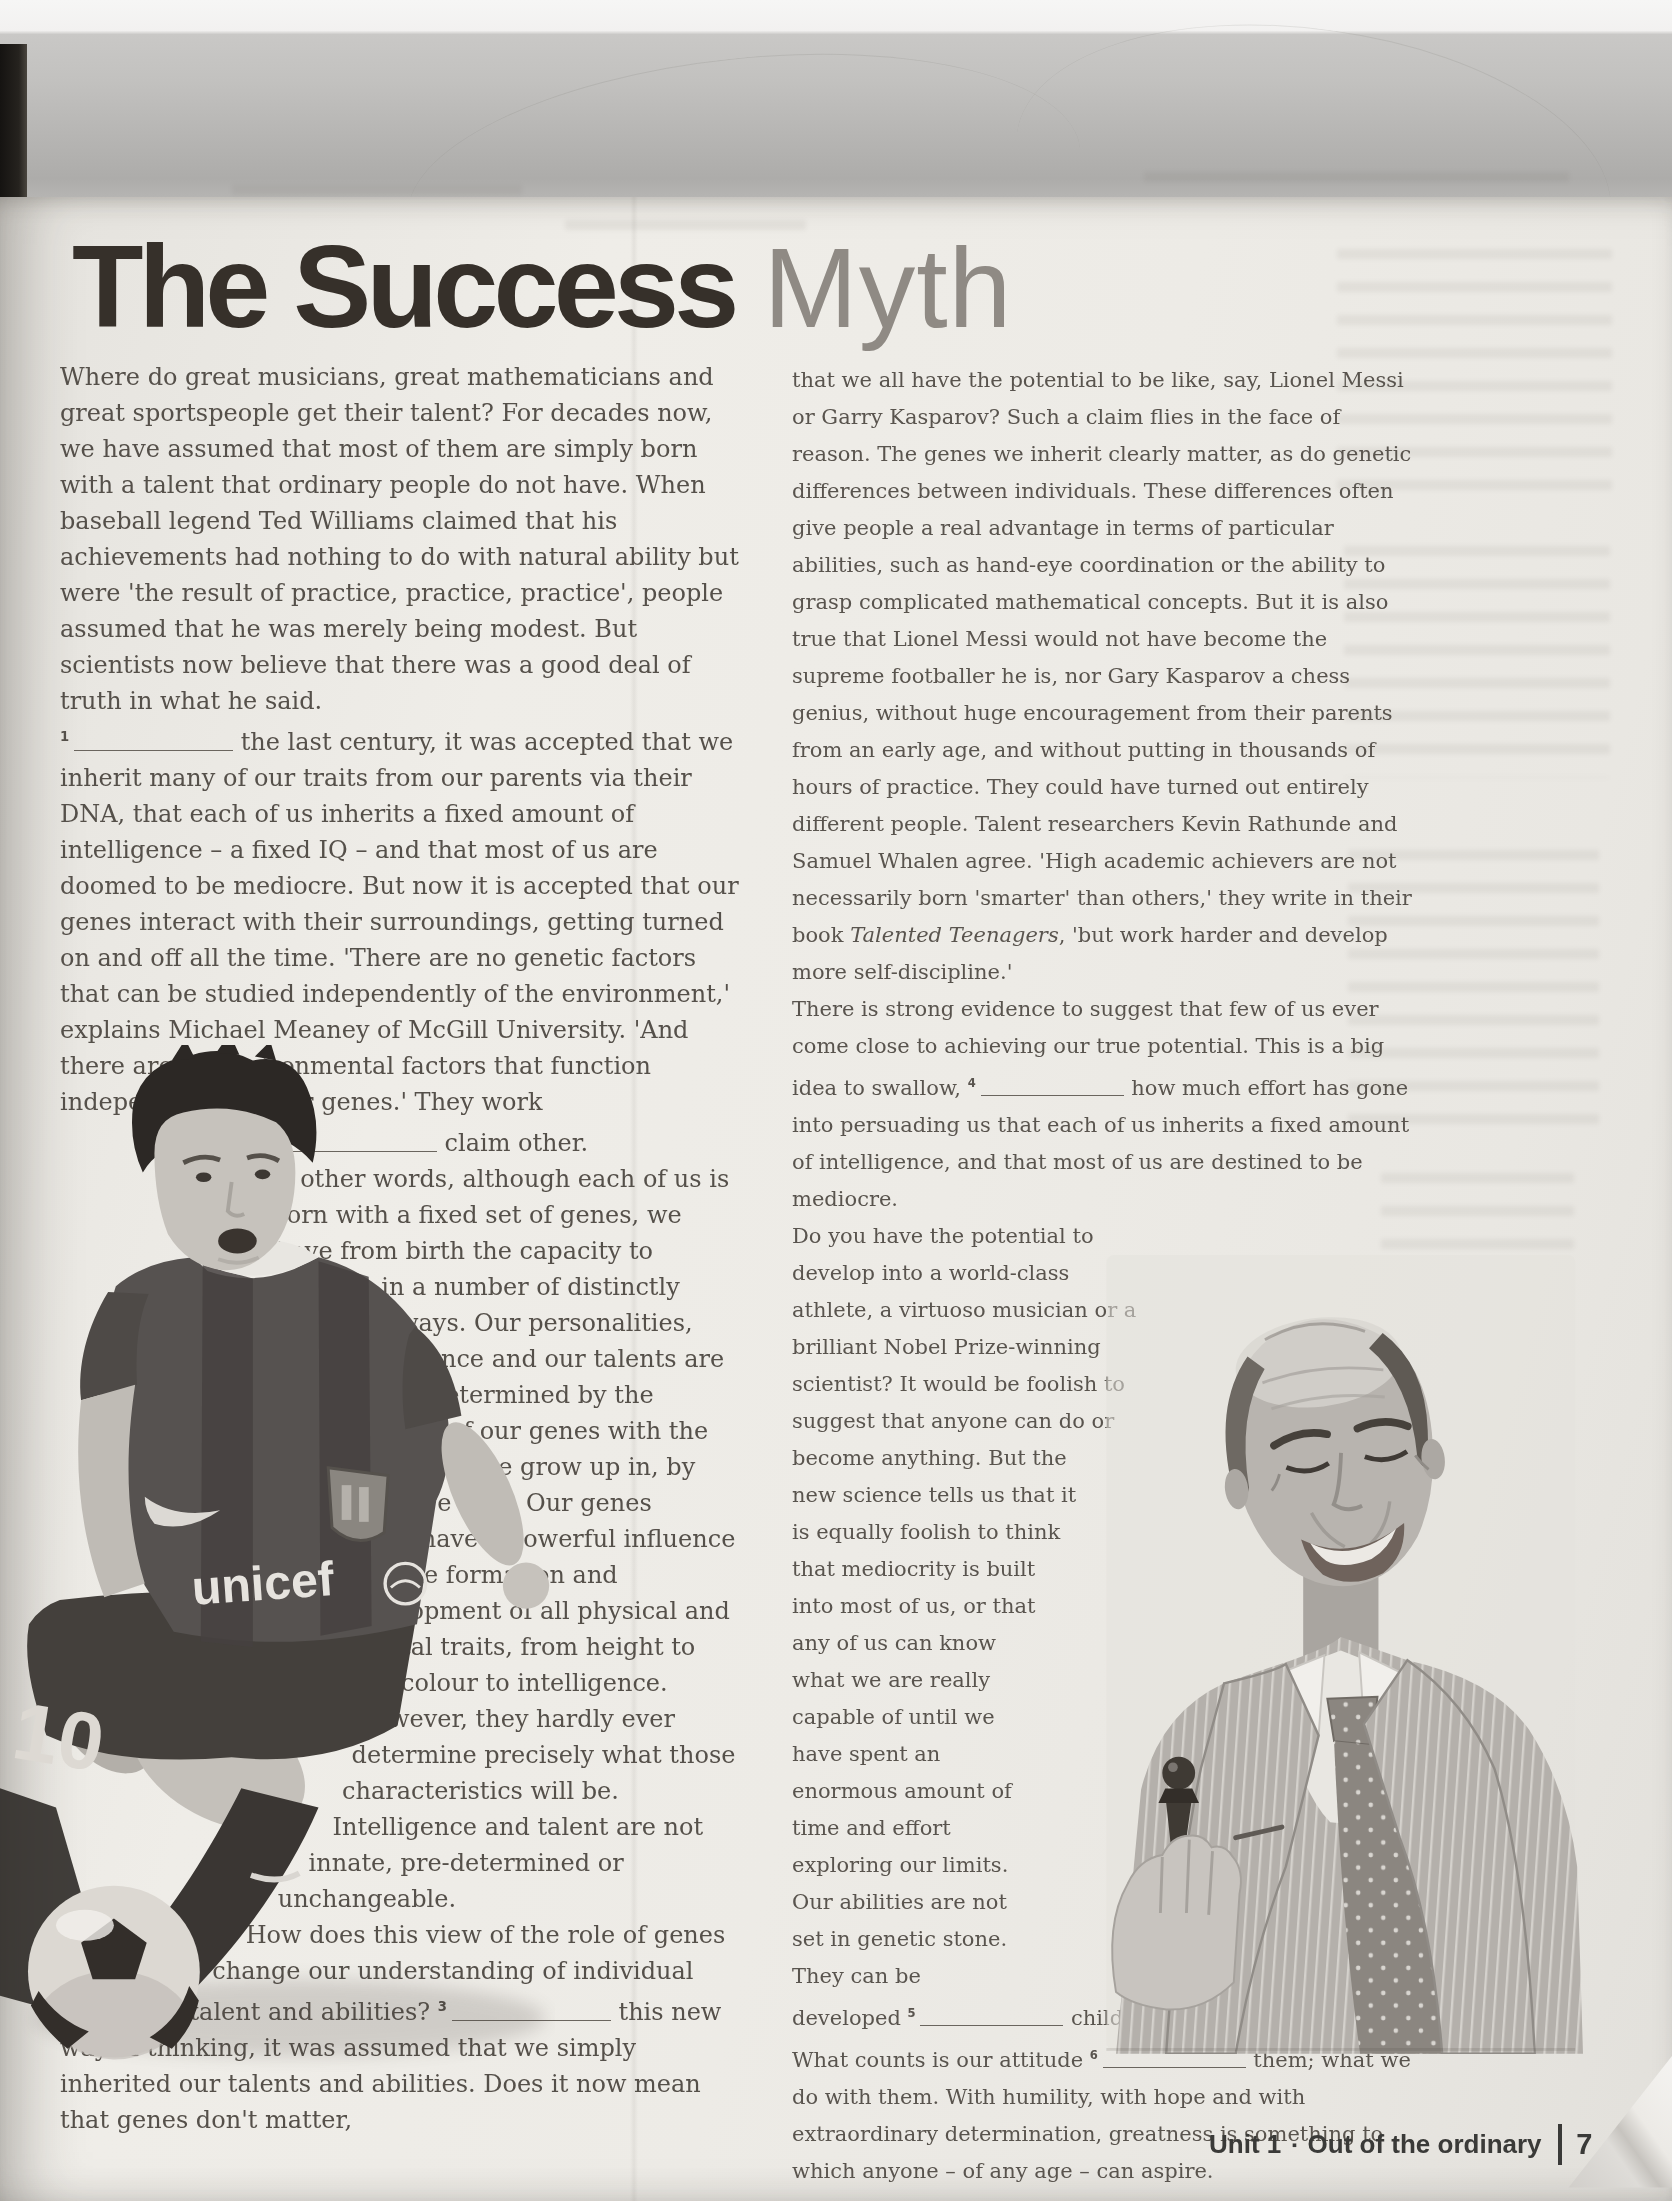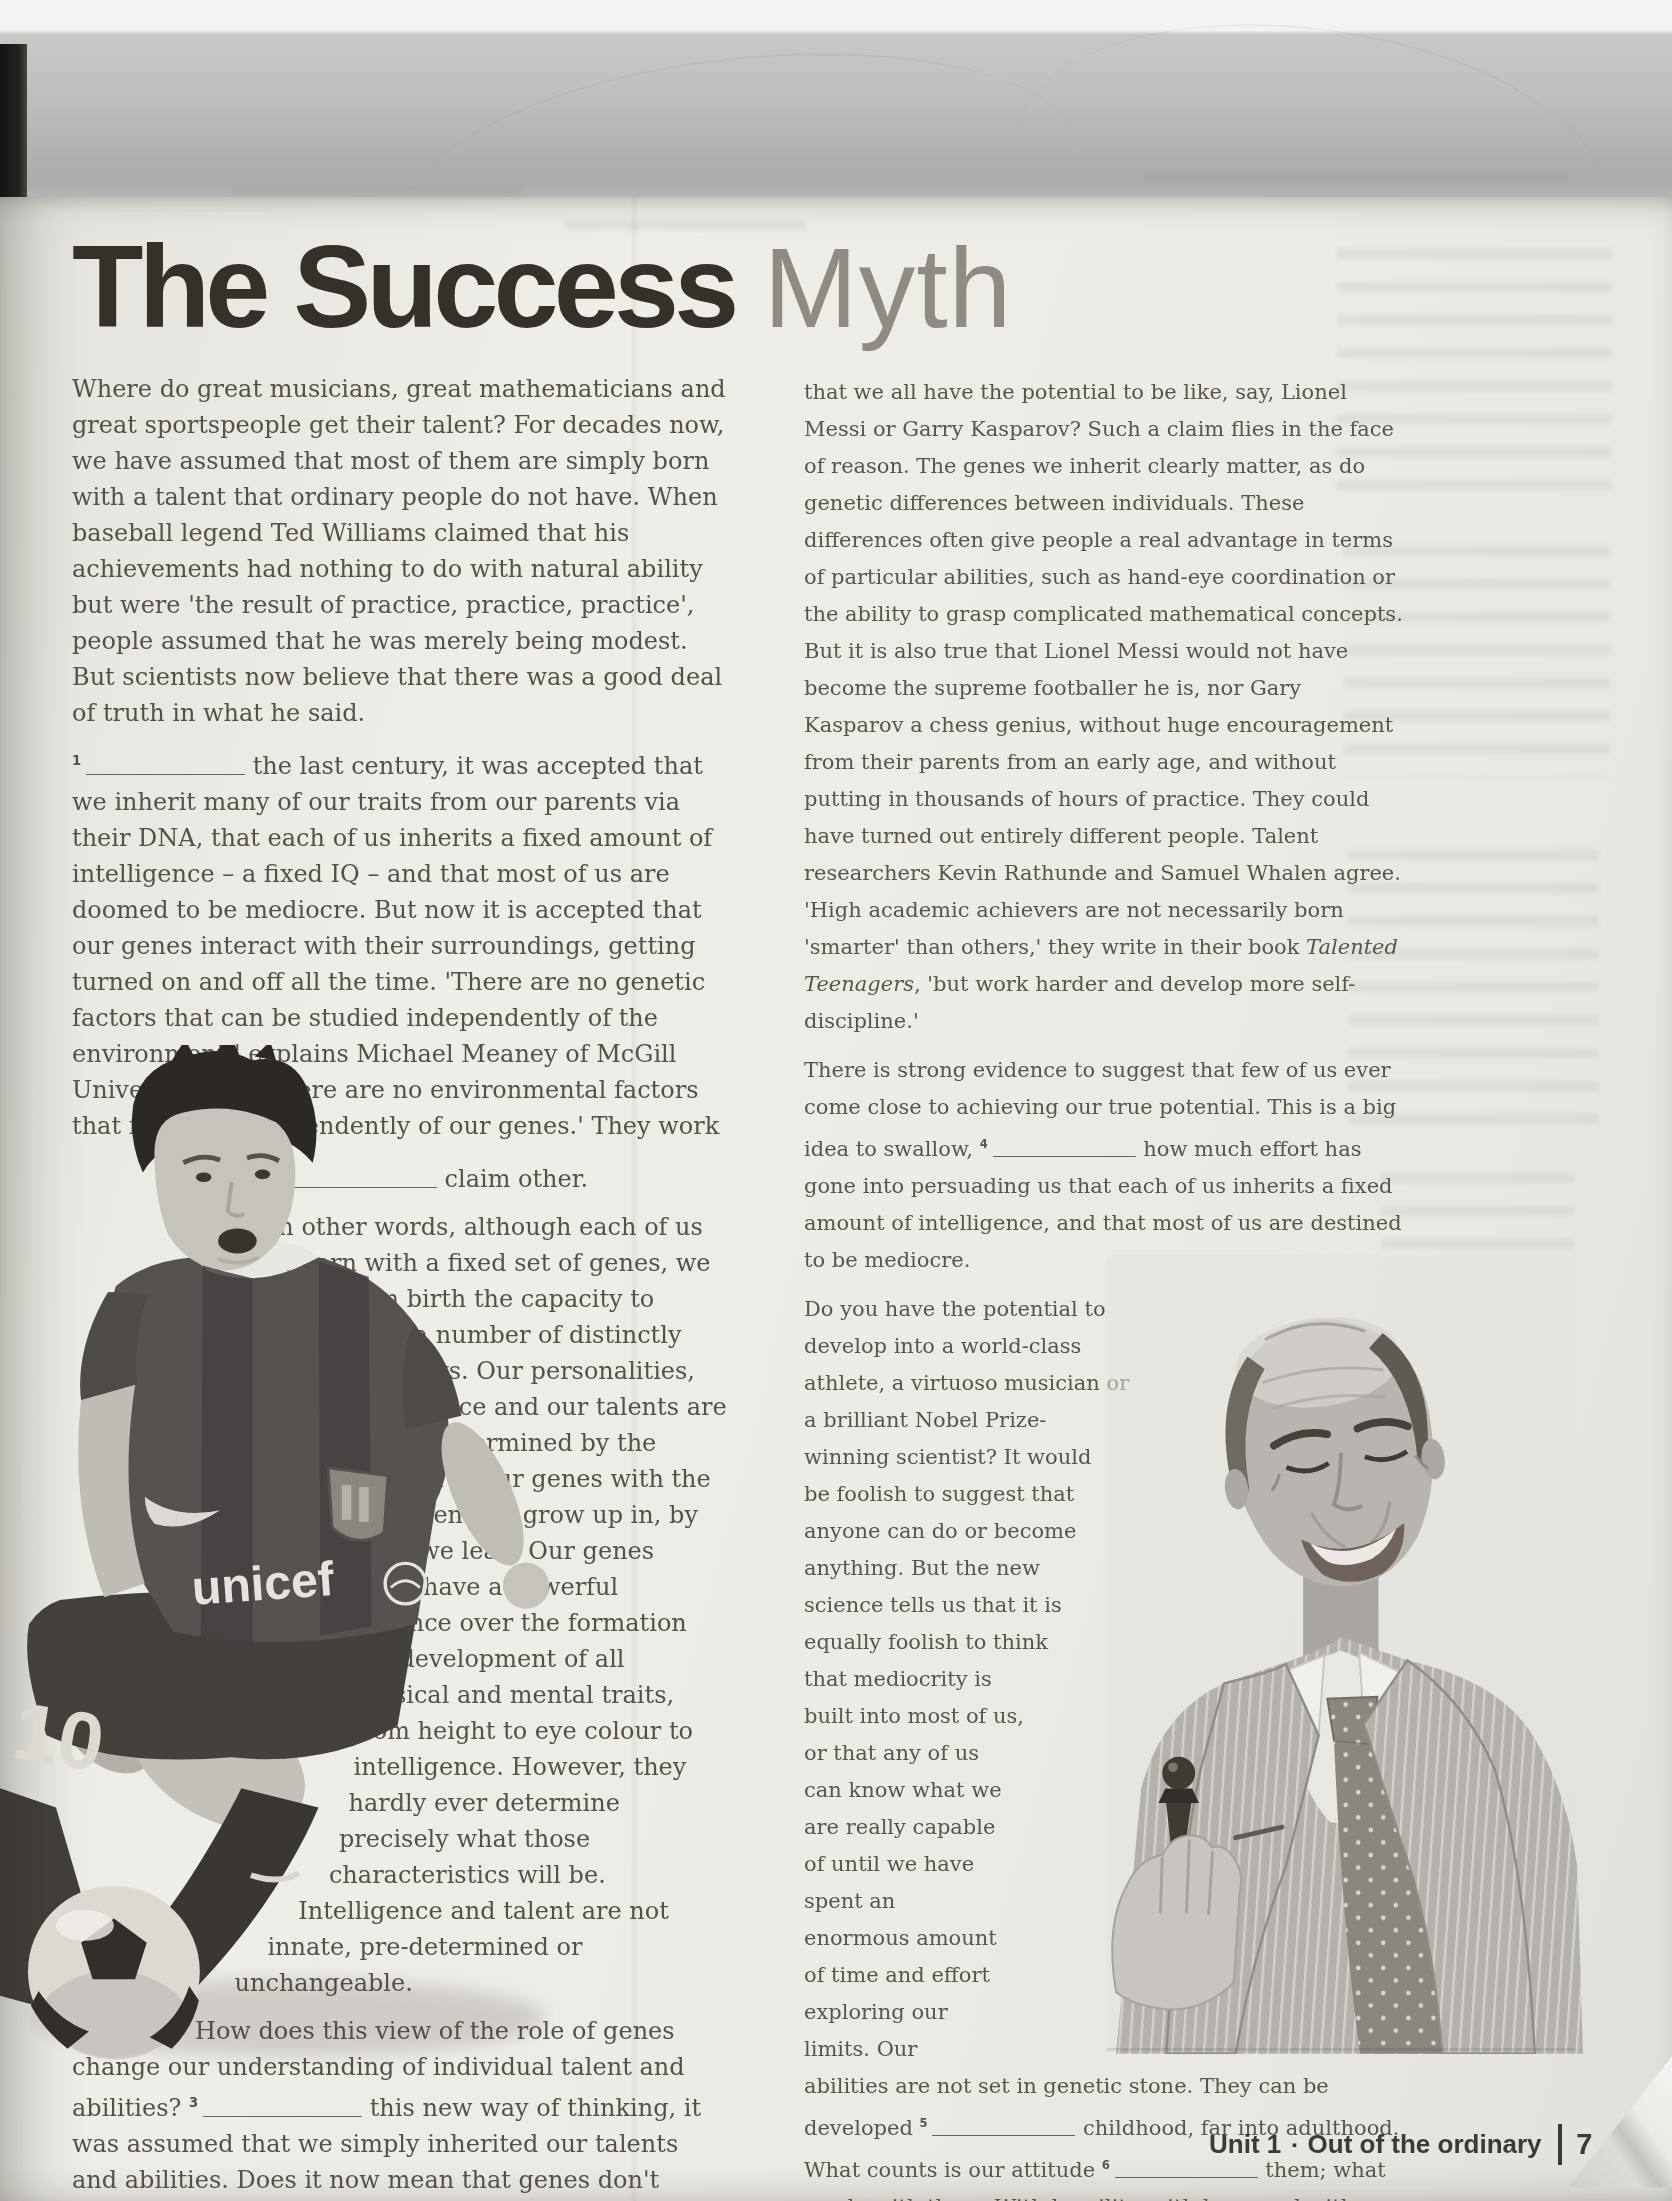--- a/index.html
+++ b/index.html
@@ -41,21 +41,21 @@
   .title .t1{
     font-family:"Liberation Sans",sans-serif;font-weight:800;font-size:117px;line-height:1;
     letter-spacing:-4.8px;color:#36302a;
   }
   .title .t2{
     font-family:"Liberation Sans",sans-serif;font-weight:400;font-size:113px;line-height:1;
     letter-spacing:1px;color:#8f8a84;margin-left:29px;
   }
   
   .col{position:absolute;color:#55504a;}
-  .col p{margin:12px;}
+  .col p{margin:0;}
   .col-left{left:60px;top:359px;width:681px;font-size:24px;line-height:36px;}
   .col-right{left:792px;top:362px;width:626px;font-size:21px;line-height:37px;color:#59544e;}
   sup.num{
     font-size:.55em;font-weight:bold;vertical-align:super;margin-right:1.9px;
     font-family:"DejaVu Sans",sans-serif;
   }
   .blank{
     display:inline-block;width:159px;height:1.9px;border-bottom:1.9px solid #6a655e;
     vertical-align:baseline;transform:translateY(1px);margin:0 7.7px 0 2.9px;
   }

